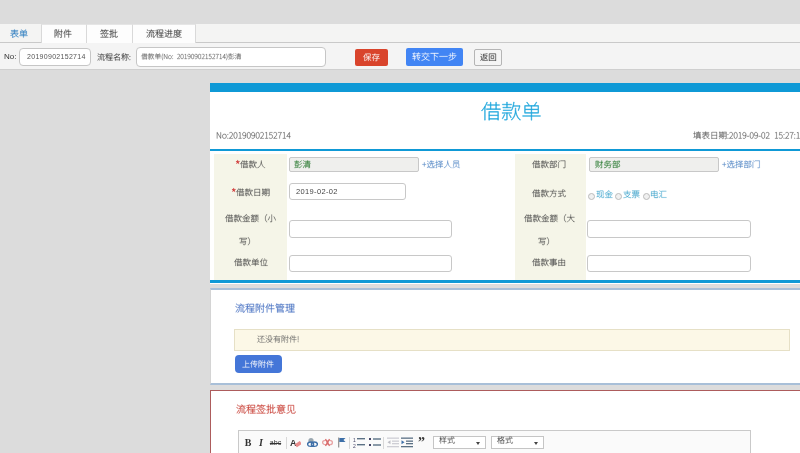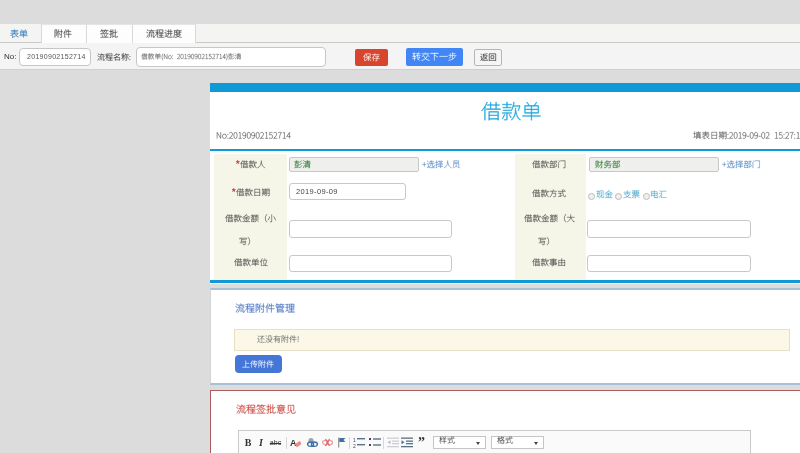--- a/index.html
+++ b/index.html
@@ -283,21 +283,21 @@
       <svg width="34.0" height="12" style="overflow:visible">
         <g fill="#444444" stroke="#444444" stroke-width="26" transform="translate(0,7.48) scale(0.00850,-0.00850)">
           <use href="#g15" x="0"></use>
           <use href="#g16" x="1000"></use>
           <use href="#g45" x="2000"></use>
           <use href="#g46" x="3000"></use>
         </g>
       </svg>
     </div>
 <div class="finput" style="left:289px;top:158.5px;width:117px;height:17.5px;"></div>
-<div class="lat" style="left:296px;top:163px;font-size:7.5px;letter-spacing:0.35px;color:#444;">2019-09-09</div>
+<div class="lat" style="left:296px;top:163px;font-size:7.5px;letter-spacing:0.35px;color:#444;">2019-02-02</div>
 <div class="abs" style="left:532.0px;top:165.1px;height:12px;">
       <svg width="34.0" height="12" style="overflow:visible">
         <g fill="#444444" stroke="#444444" stroke-width="26" transform="translate(0,7.48) scale(0.00850,-0.00850)">
           <use href="#g15" x="0"></use>
           <use href="#g16" x="1000"></use>
           <use href="#g61" x="2000"></use>
           <use href="#g62" x="3000"></use>
         </g>
       </svg>
     </div>

